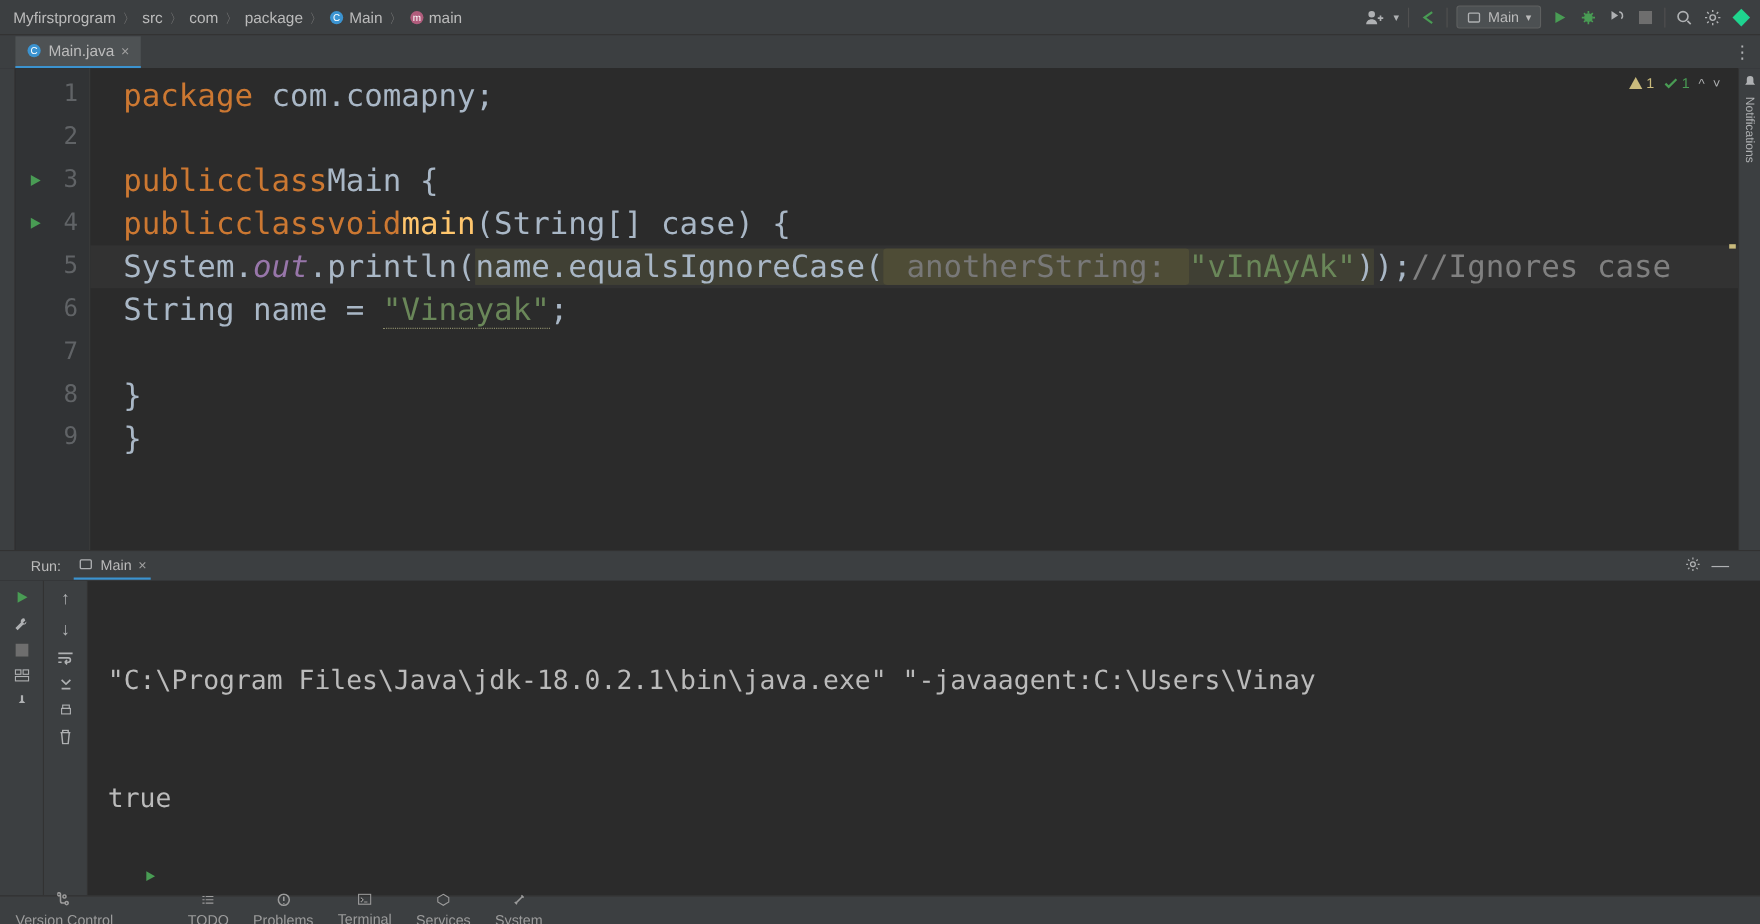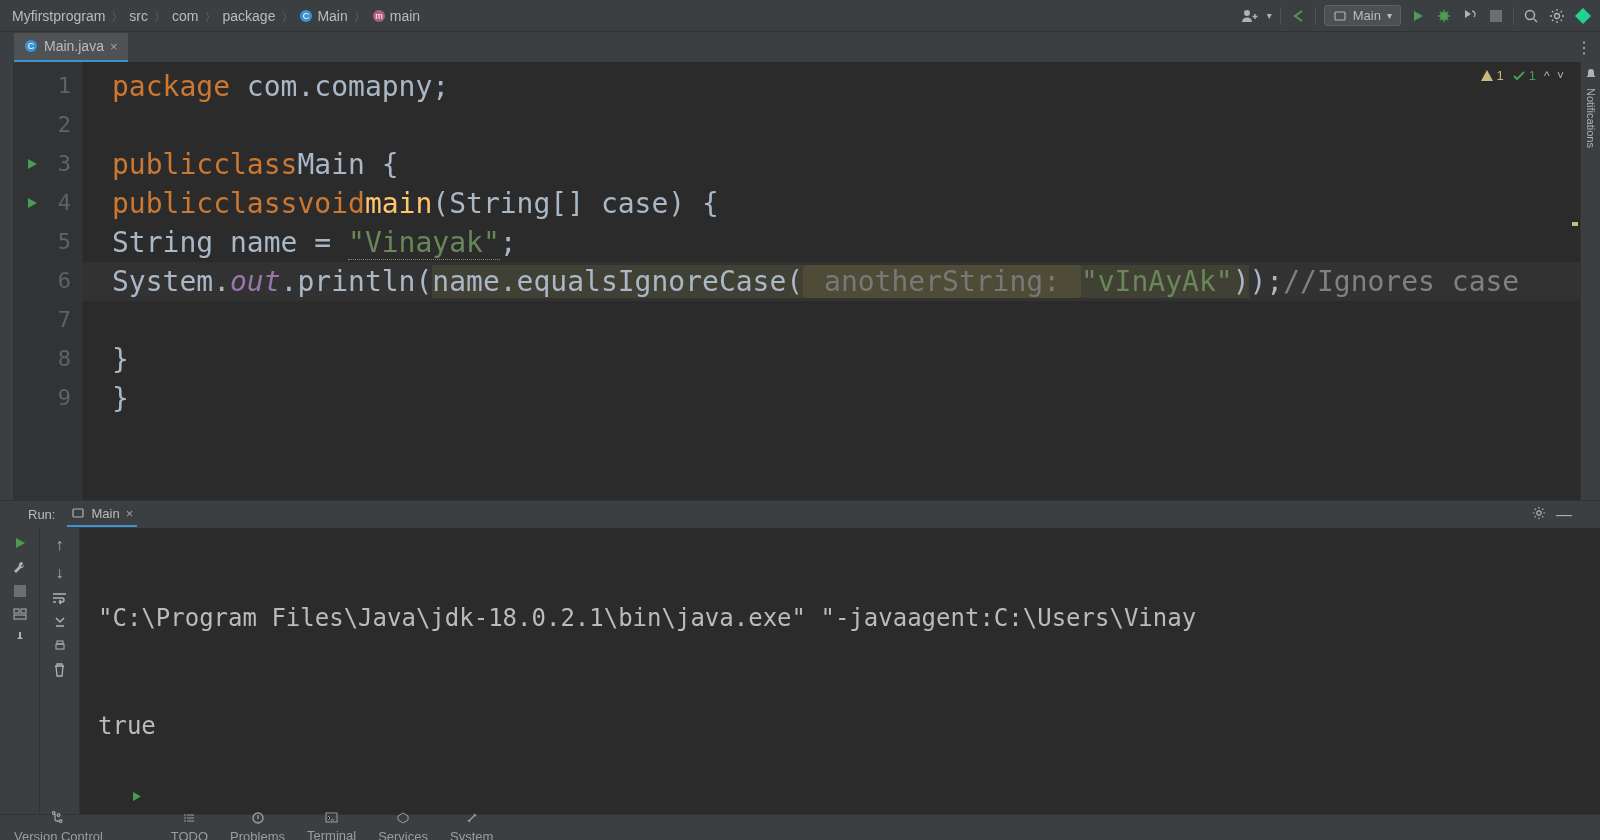--- a/index.html
+++ b/index.html
@@ -293,22 +293,22 @@
       <div class="gutter-row">
           <span>9</span>
         </div>
     </div>
 
     <div class="code-area">
       <div class="code-line"><span class="kw">package</span><span> com.comapny;</span></div>
       <div class="code-line"></div>
       <div class="code-line"><span class="kw">public</span> <span class="kw">class</span> <span class="cname">Main</span><span> {</span></div>
       <div class="code-line">    <span class="kw">public</span> <span class="kw">class</span> <span class="kw">void</span> <span class="fname">main</span><span>(String[] case) {</span></div>
+      <div class="code-line current">        <span>System.</span><span class="field">out</span><span>.println(</span><span class="highlight-box"><span>name.equalsIgnoreCase(</span><span class="hint hint-box"> anotherString: </span><span class="str">"vInAyAk"</span>)</span><span>);</span><span class="cmt">//Ignores case</span></div>
       <div class="code-line">        <span>String </span><span>name = </span><span class="str underline-warning">"Vinayak"</span><span>;</span></div>
-      <div class="code-line current">        <span>System.</span><span class="field">out</span><span>.println(</span><span class="highlight-box"><span>name.equalsIgnoreCase(</span><span class="hint hint-box"> anotherString: </span><span class="str">"vInAyAk"</span>)</span><span>);</span><span class="cmt">//Ignores case</span></div>
       <div class="code-line"></div>
       <div class="code-line">    <span>}</span></div>
       <div class="code-line"><span>}</span></div>
       <div class="editor-mark" style="top:160px;"></div>
     </div>
   </div>
 
   <div class="right-strip">
     <span class="bell">
       <svg width="14" height="14" viewBox="0 0 14 14">

